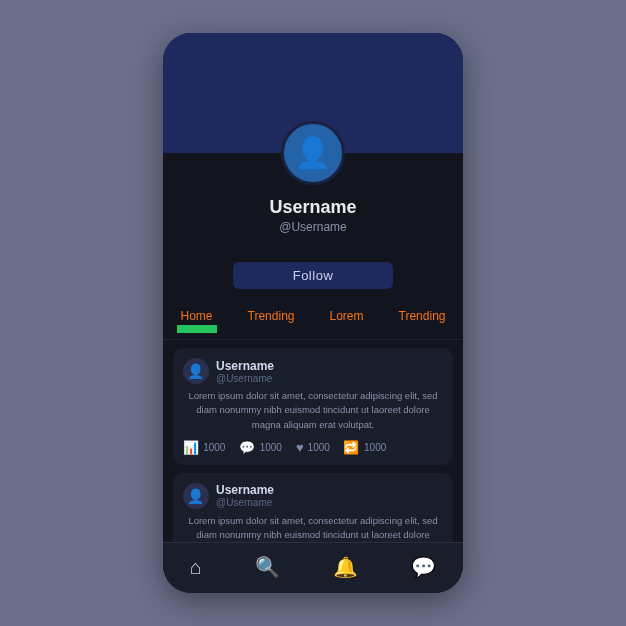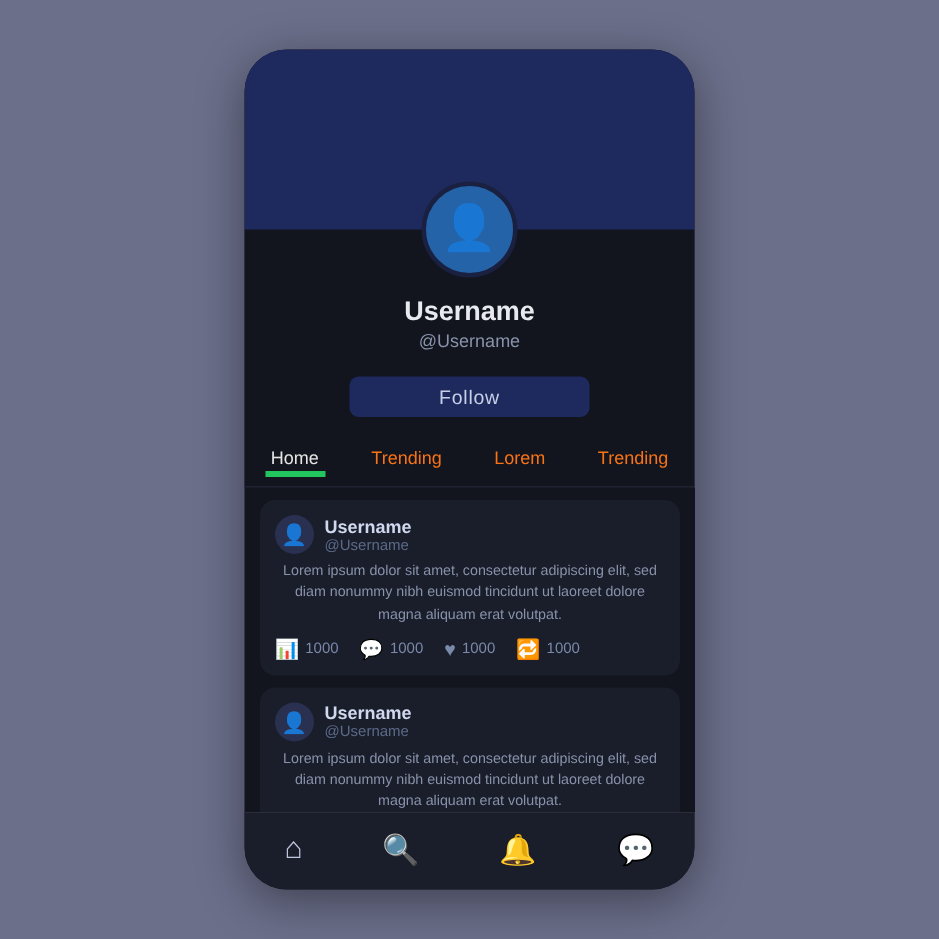--- a/index.html
+++ b/index.html
@@ -64,21 +64,21 @@
       font-size: 18px;
       font-weight: bold;
       margin-top: 4px;
     }
     .handle-text {
       color: #8892aa;
       font-size: 12px;
       margin-top: 2px;
     }
     .follow-btn {
-      margin-top: 17px;
+      margin-top: 28px;
       background: #1e2a5e;
       border: none;
       border-radius: 6px;
       color: #c8d0e8;
       font-size: 13px;
       padding: 6px 60px;
       cursor: pointer;
       letter-spacing: 0.5px;
     }
     .nav-tabs {
@@ -88,22 +88,22 @@
       border-bottom: 1px solid #1e2233;
       padding: 8px 0 6px 0;
     }
     .nav-tab {
       font-size: 12px;
       color: #f97316;
       cursor: pointer;
       padding: 2px 4px;
     }
     .nav-tab.active {
-      color: #e5e5e5;
-      border-bottom: 4px solid #22c55e;
+      color: #f97316;
+      border-bottom: 8px solid #22c55e;
     }
     .feed {
       flex: 1;
       overflow-y: auto;
       background: #12151e;
       padding: 0 10px;
     }
     .post-card {
       background: #1a1d2a;
       border-radius: 10px;

